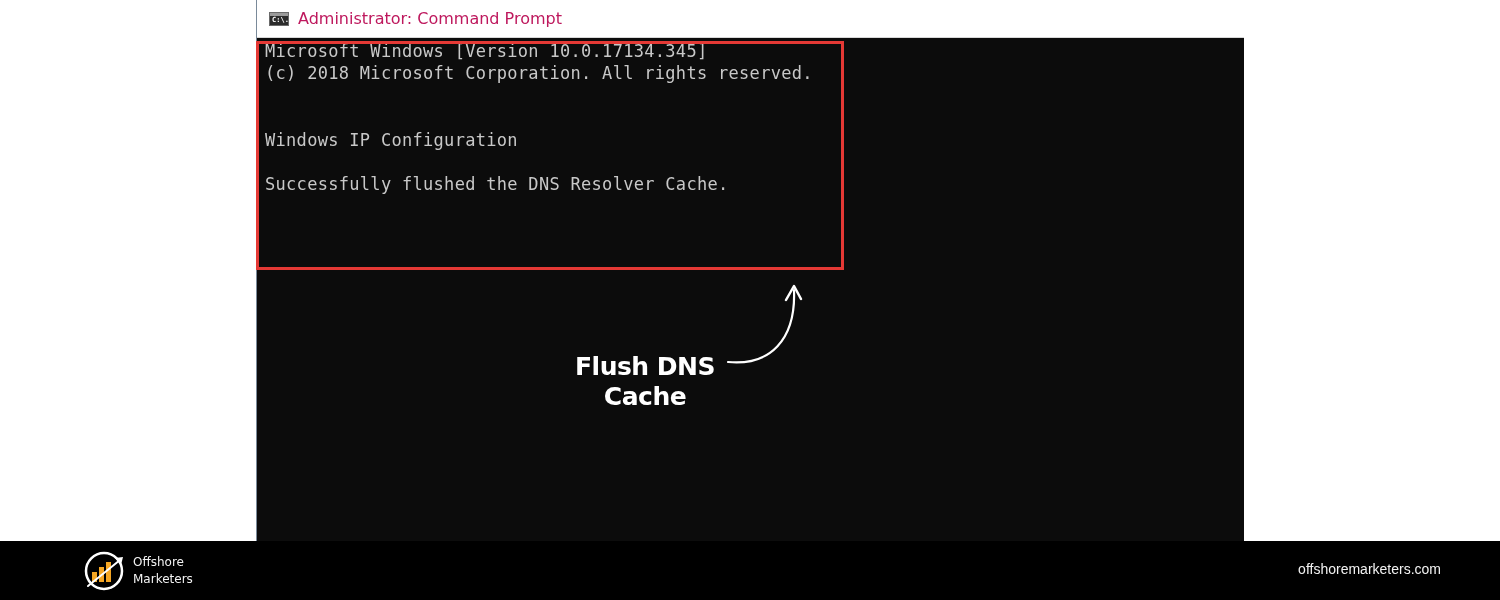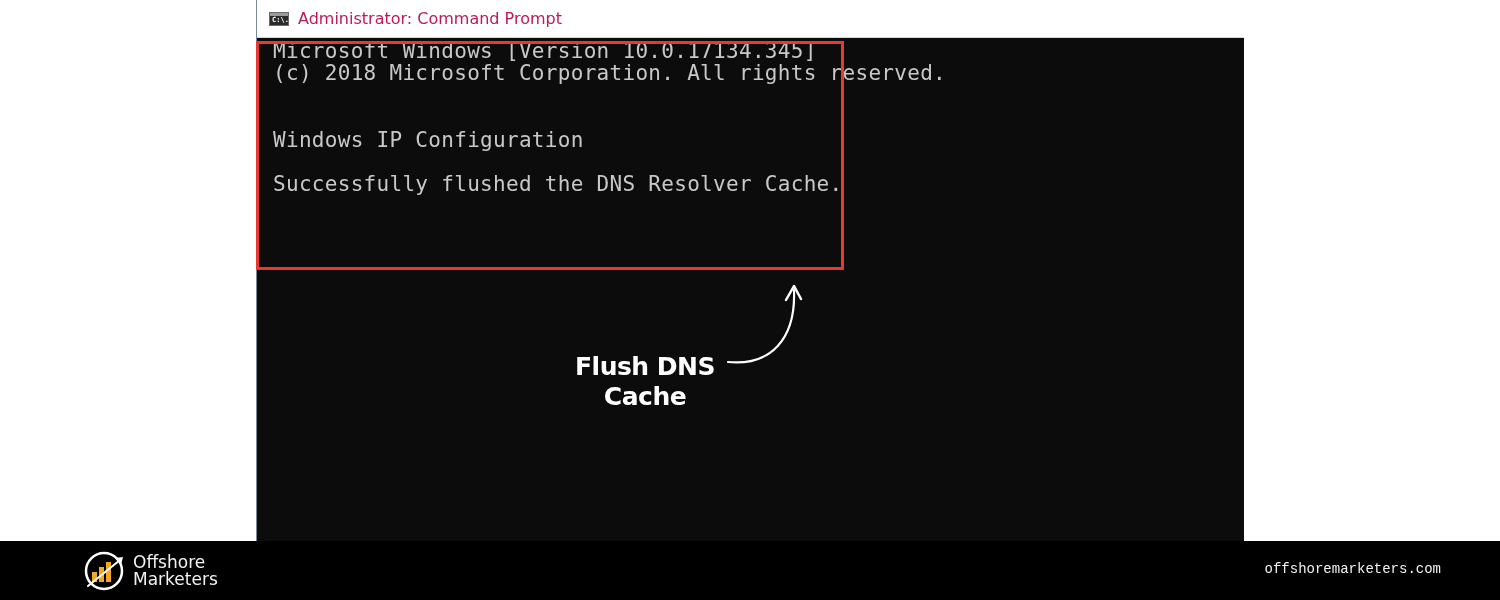--- a/index.html
+++ b/index.html
@@ -23,22 +23,22 @@
       content: ""; position: absolute; left: 0; top: 0; width: 100%; height: 3px; background: #9a9a9a;
     }
     .cmd-icon span {
       position: absolute; left: 2px; top: 3px; font-family: "DejaVu Sans Mono", monospace;
       font-size: 7px; color: #fff; line-height: 9px; font-weight: bold;
     }
     .title-text { font-size: 16px; color: #be185d; font-family: "DejaVu Sans", sans-serif; }
 
     .console {
       position: absolute; left: 0; top: 40px; width: 100%;
-      font-family: "DejaVu Sans Mono", monospace; font-size: 21px; color: #c8c8c8;
-      line-height: 22.2px; padding-left: 16px; letter-spacing: 0.3px;
+      font-family: "DejaVu Sans Mono", monospace; font-size: 17px; color: #c8c8c8;
+      line-height: 22.2px; padding-left: 8px; letter-spacing: 0.3px;
     }
     .console .line { white-space: pre; height: 22.2px; }
 
     .highlight-box {
       position: absolute; left: 256px; top: 41px; width: 588px; height: 229px;
       border: 3px solid #e53935;
     }
 
     .annotation {
       position: absolute; left: 560px; top: 352px; width: 170px; text-align: center;
@@ -46,25 +46,25 @@
       font-size: 25px; line-height: 30px; letter-spacing: -0.5px;
     }
     .arrow { position: absolute; left: 720px; top: 280px; }
 
     .footer {
       position: absolute; left: 0; top: 541px; width: 1500px; height: 59px; background: #000000;
     }
     .logo { position: absolute; left: 82px; top: 9px; display: flex; align-items: center; }
     .logo-text {
       margin-left: 5px; color: #f2f2f2; font-family: "DejaVu Sans", sans-serif;
-      font-size: 17px; line-height: 17px;
+      font-size: 12px; line-height: 17px;
     }
     .site-url {
       position: absolute; right: 59px; top: 20px; color: #f2f2f2;
-      font-family: Liberation Mono, monospace; font-size: 14px;
+      font-family: Liberation Sans, sans-serif; font-size: 14px;
     }
   </style>
 </head>
 <body>
 
 <div class="cmd-window">
   <div class="titlebar">
     <div class="cmd-icon">
         <span>C:\.</span>
       </div>

